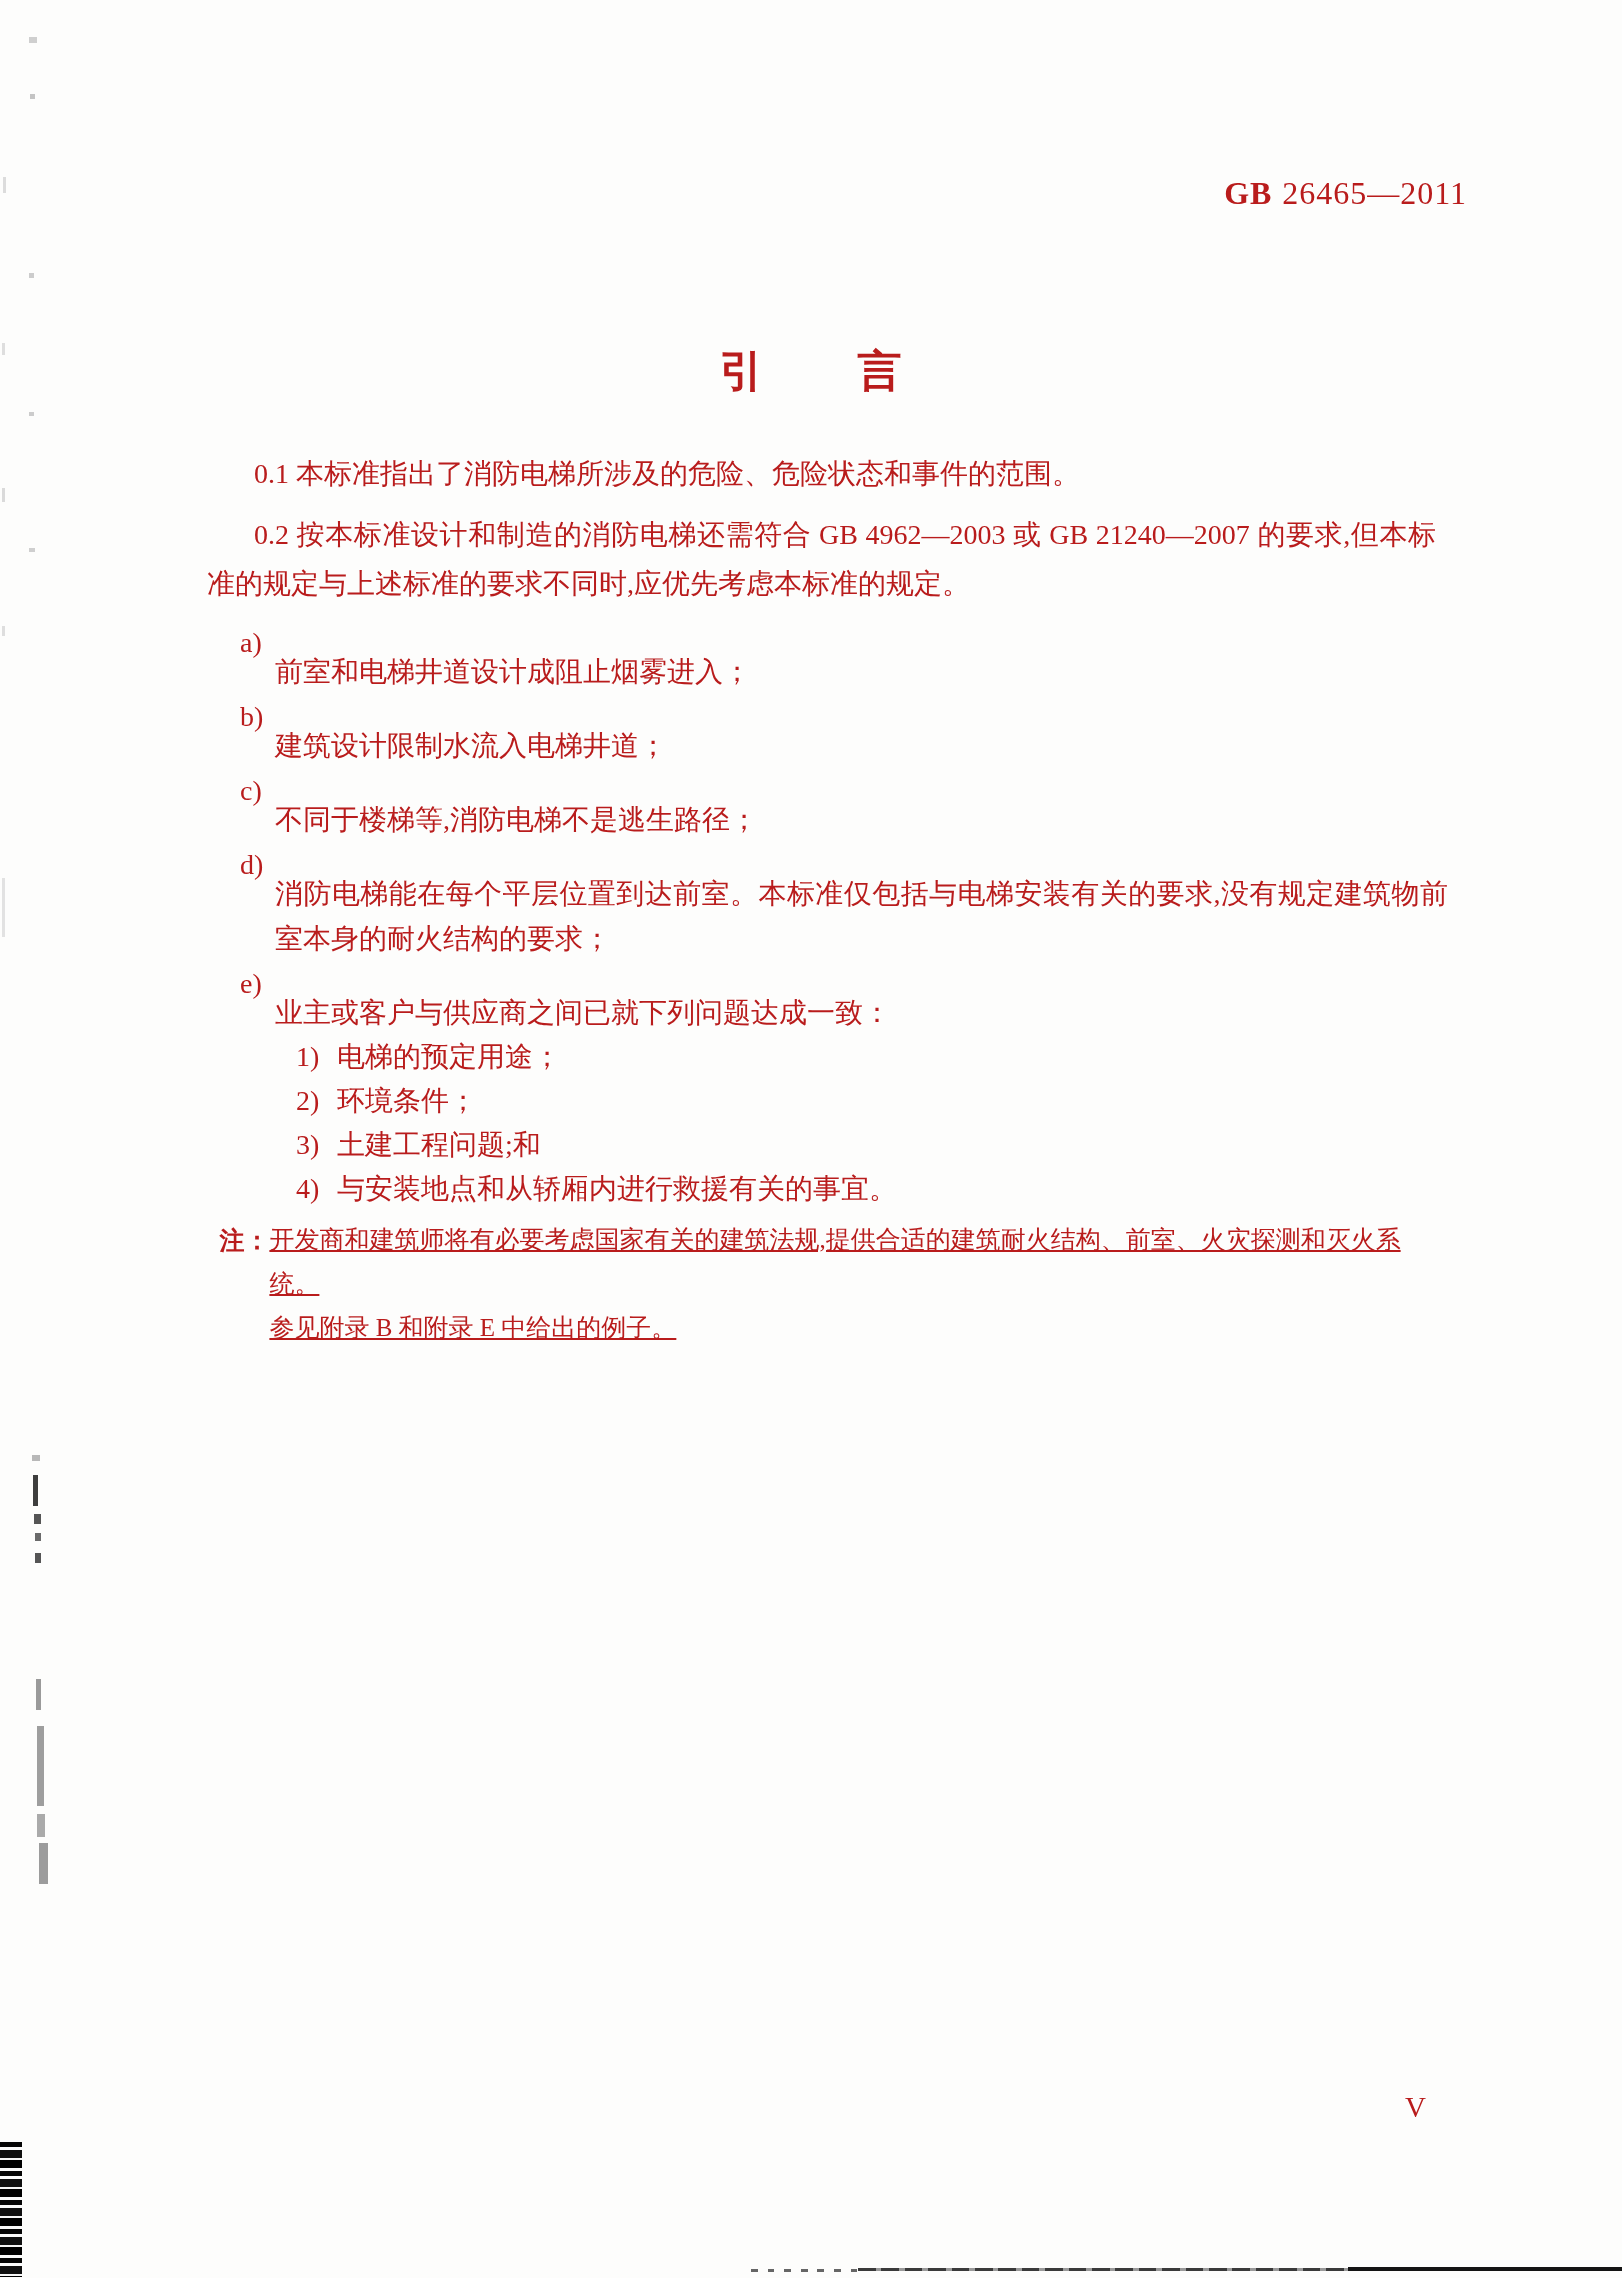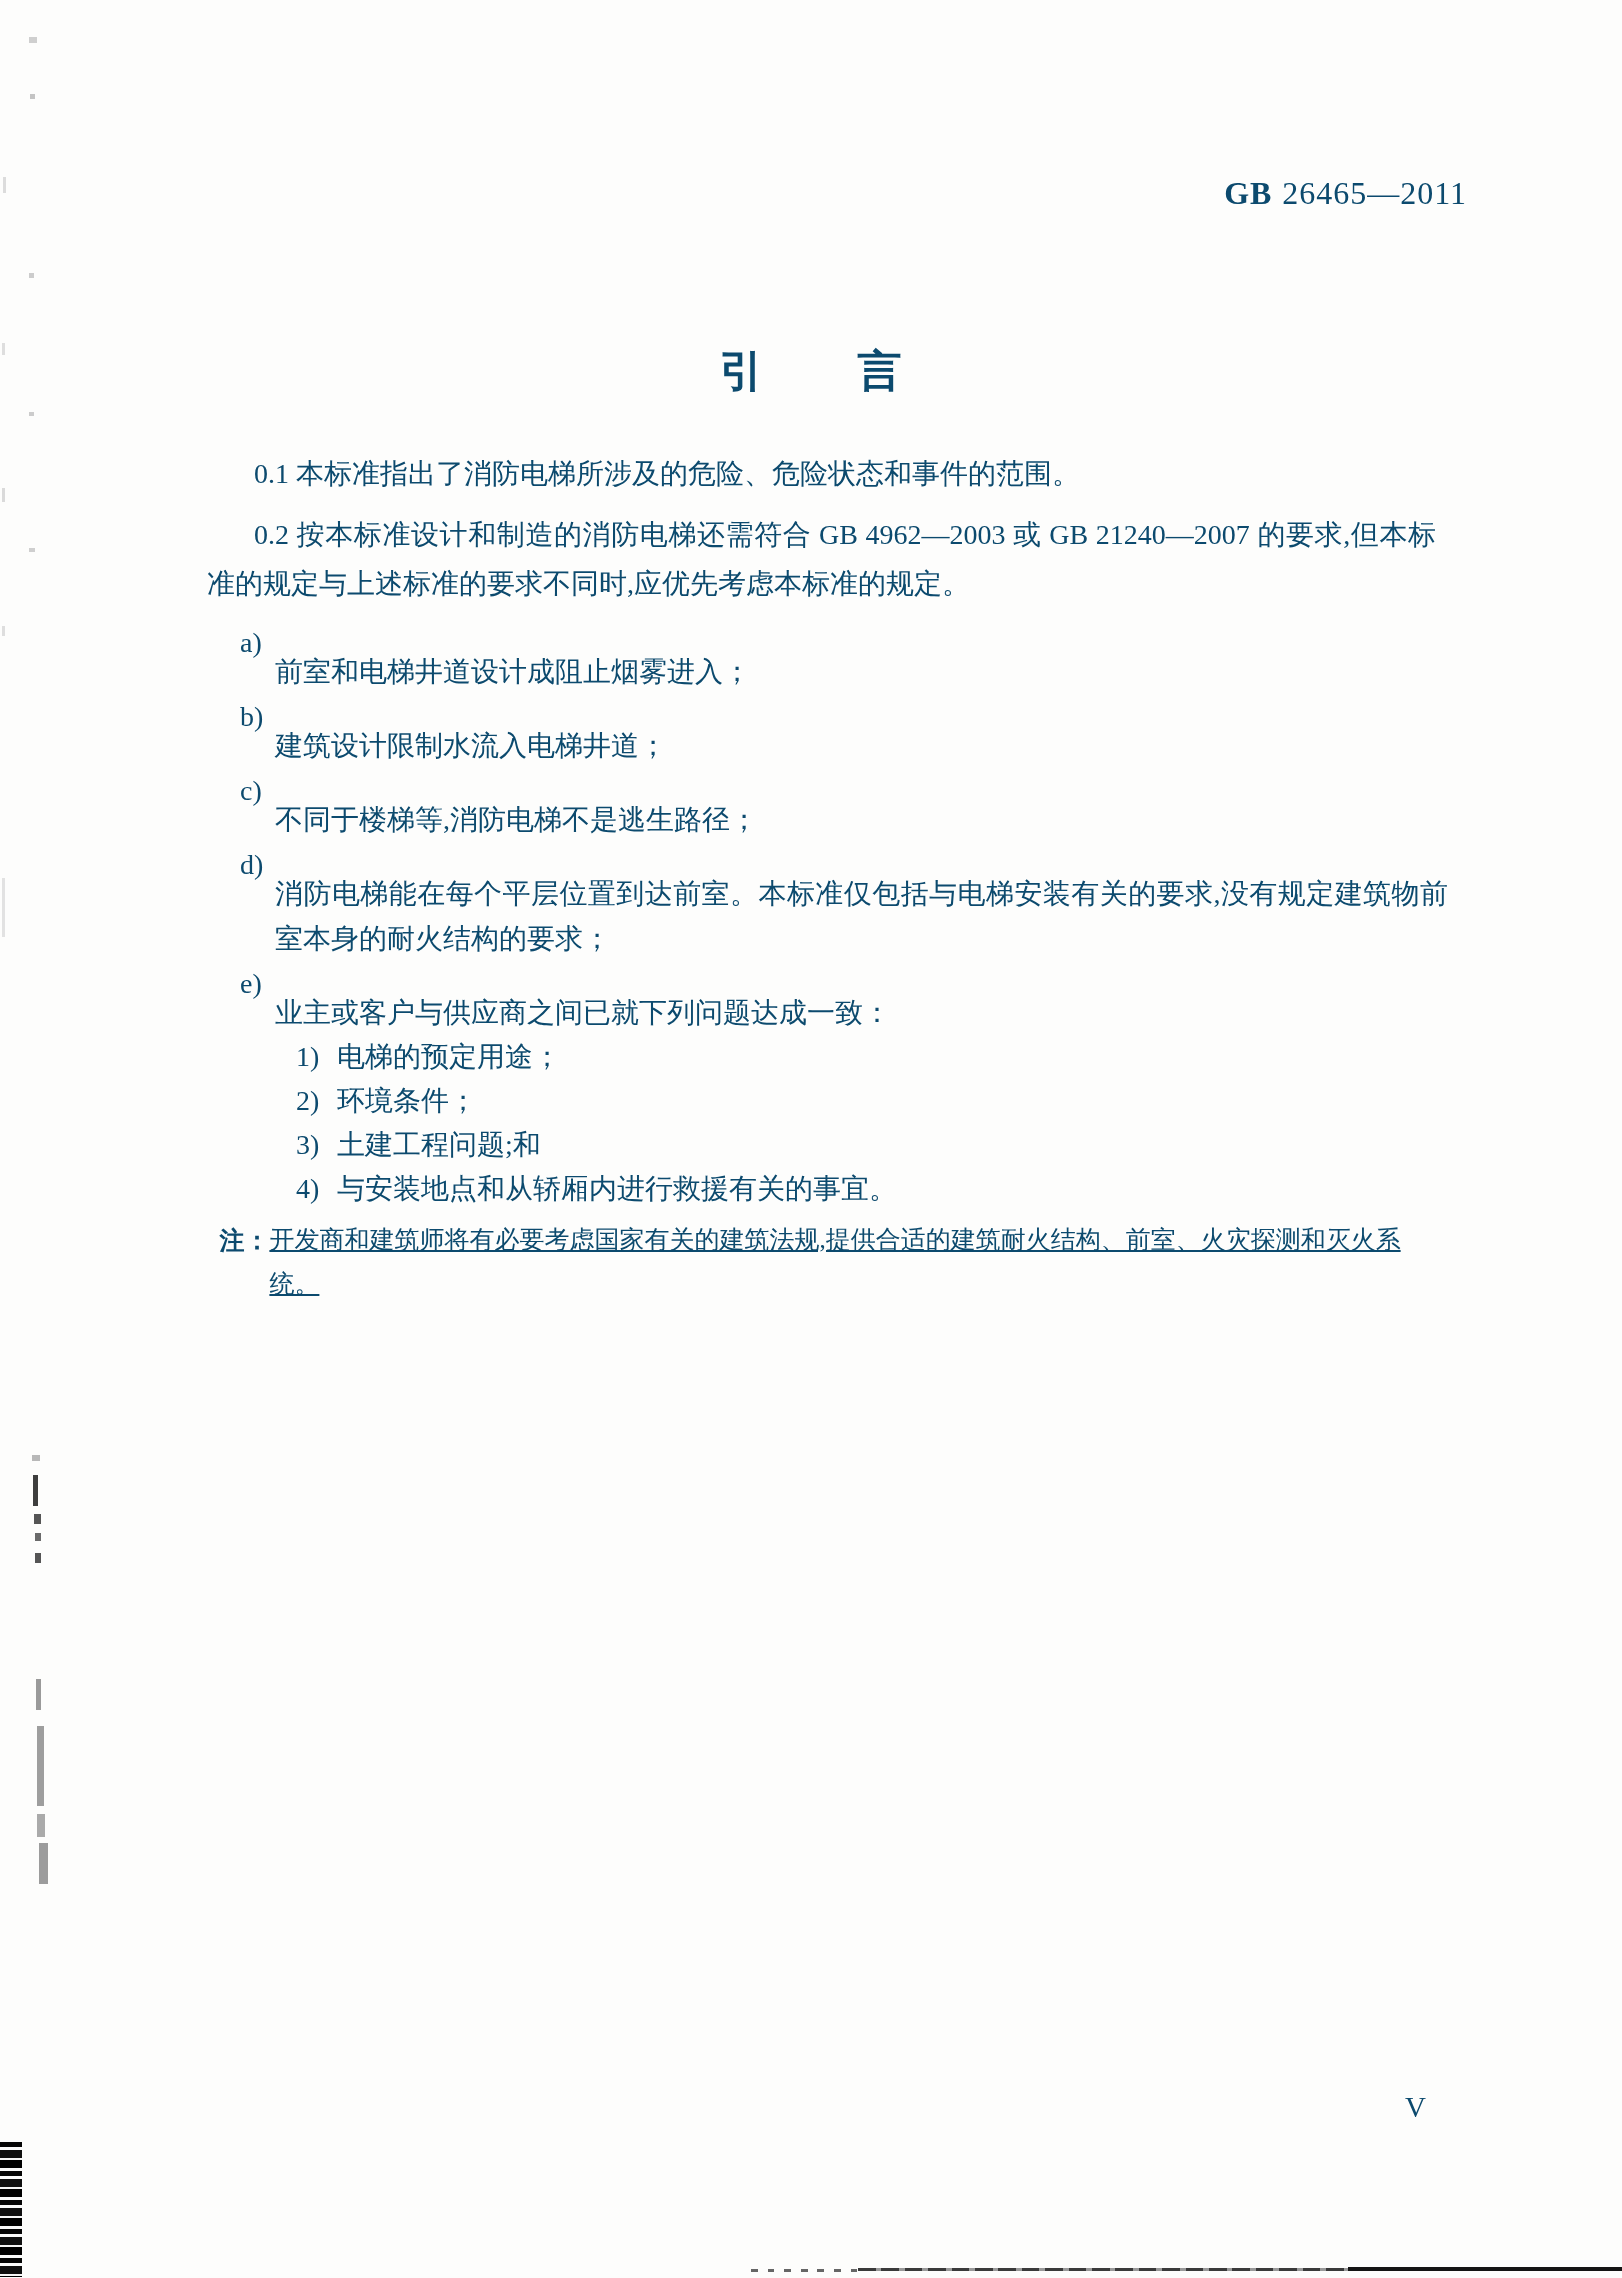--- a/index.html
+++ b/index.html
@@ -1,21 +1,21 @@
 <!DOCTYPE html>
 <html><head>
 <meta charset="utf-8">
 <style>
   html,body { margin:0; padding:0; background:#e8e8e8; }
   .page {
     position:relative;
     width:1623px; height:2278px;
     margin:0 auto;
     background:#fdfdfc;
-    color:#0c4a6e;
+    color:#b91c1c;
     font-family:"Liberation Serif","DejaVu Serif",serif;
     overflow:hidden;
   }
   .header-code {
     position:absolute;
     top:175px; right:156px;
     font-size:32px;
     letter-spacing:1px;
     white-space:nowrap;
   }
@@ -128,20 +128,21 @@
       <div class="sub-row">
         <span class="lbl">4)</span>
         <span class="txt">与安装地点和从轿厢内进行救援有关的事宜。</span>
       </div>
     </div>
 
     <div class="note">
       <span class="lbl">注：</span>
       <span class="txt">
         <span style="display:block">开发商和建筑师将有必要考虑国家有关的建筑法规,提供合适的建筑耐火结构、前室、火灾探测和灭火系统。</span>
+        <span style="display:block">参见附录 B 和附录 E 中给出的例子。</span>
       </span>
     </div>
 
   </div>
 
   <div class="page-number">V</div>
 
   <div class="barcode artifact"></div>
   <div class="bottom-dashes artifact"></div>
   <div class="bottom-line artifact"></div>

